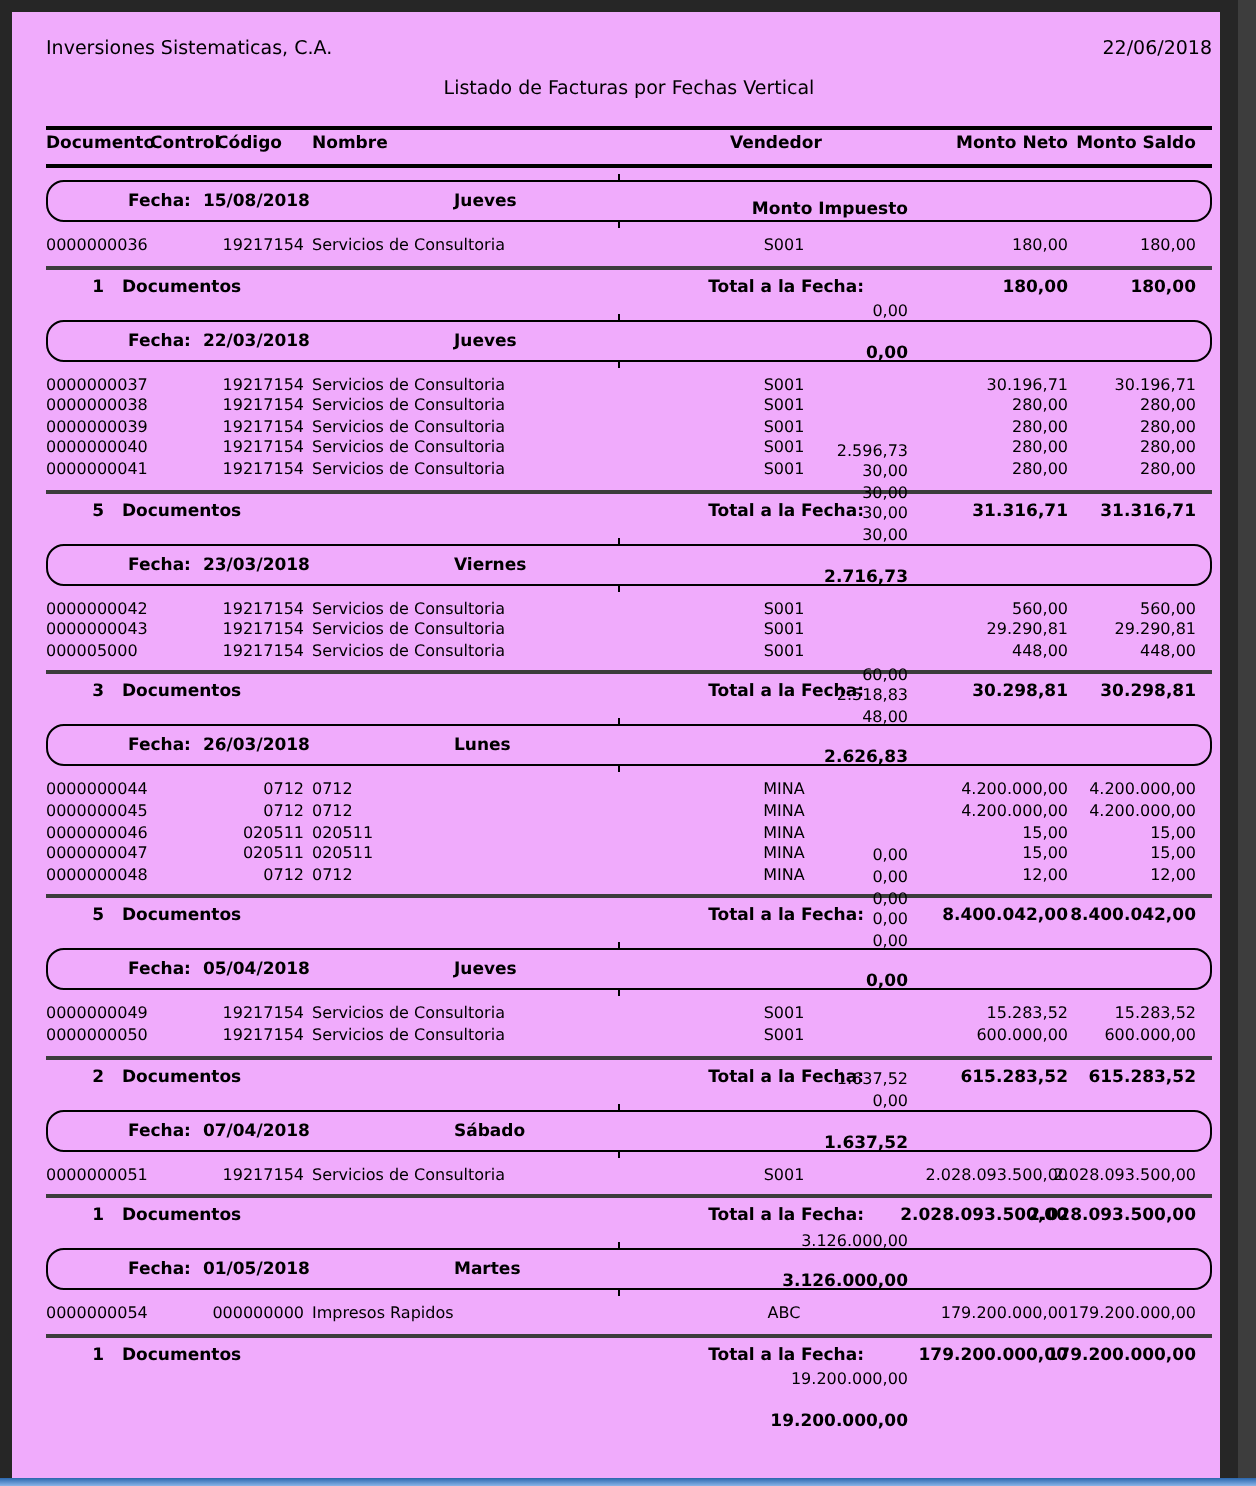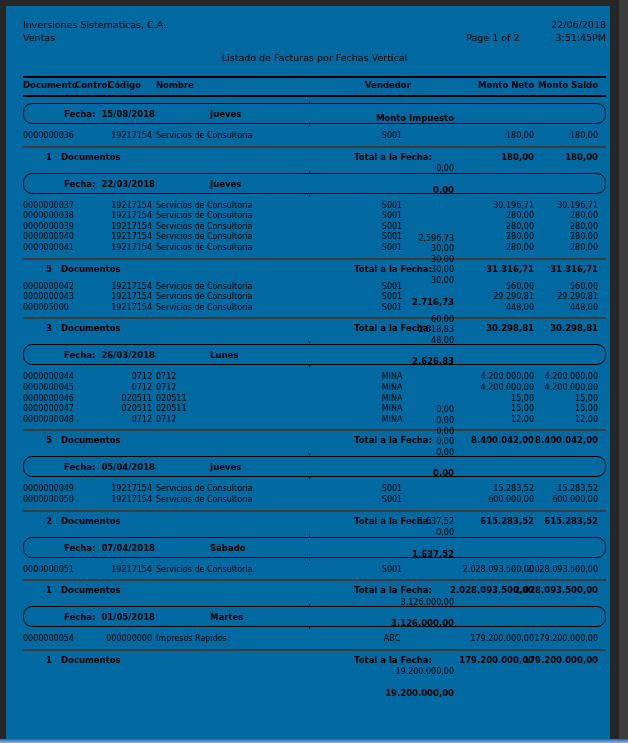--- a/index.html
+++ b/index.html
@@ -5,21 +5,21 @@
   html,body{margin:0;padding:0;}
   body{
     width:628px;height:743px;overflow:hidden;position:relative;
     background:#262626;
     font-family:"DejaVu Sans","Liberation Sans",sans-serif;
     color:#000;
   }
   .scroll-strip{position:absolute;top:0;right:0;width:9px;height:100%;background:#3d3d3d;}
   .page{
     position:absolute;left:6px;top:6px;width:604px;height:737px;
-    background:#0369a1;overflow:hidden;
+    background:#f0abfc;overflow:hidden;
     padding:0;box-sizing:border-box;
   }
   .content{padding:0 4px 0 17px;width:583px;}
 
   
   .rpt-header{margin-top:12px;line-height:13px;font-size:9.5px;}
   .rpt-line{display:flex;justify-content:space-between;}
   .rpt-right{text-align:center;}
   .rpt-right2{display:flex;justify-content:flex-end;gap:36px;}
 
@@ -55,21 +55,21 @@
     border:1.5px solid #000;border-radius:9px;
     line-height:21px;font-weight:bold;font-size:8.5px;
     padding-left:40px;box-sizing:border-box;
   }
   .band::before,.band::after{
     content:"";position:absolute;left:49%;width:1px;height:4px;background:#000;
   }
   .band::before{top:-4px;}
   .band::after{bottom:-4px;}
   .band .b-date{margin-left:6px;}
-  .band .b-day{margin-left:7px;padding-left:48px;}
+  .band .b-day{margin-left:24px;padding-left:48px;}
 
   
   .rows{margin-top:3px;}
   .row{position:relative;height:10.6px;font-size:8px;}
   .row span{position:absolute;top:0;white-space:nowrap;line-height:10.6px;}
 
   .sep{border-top:2px solid #3c3c3c;margin-top:4px;}
   .summary{position:relative;height:19px;font-weight:bold;font-size:8.5px;}
   .summary span{position:absolute;top:4px;white-space:nowrap;}
   .s-count{right:554px;}
@@ -84,27 +84,20 @@
 </head>
 <body>
 
 <div class="page">
   <div class="content">
 
     <div class="rpt-header">
       <div class="rpt-line">
         <span>Inversiones Sistematicas, C.A.</span>
         <span class="rpt-right">22/06/2018</span>
-      </div>
-      <div class="rpt-line">
-        <span>Ventas</span>
-        <span class="rpt-right2">
-          <span>Page 1 of 2</span>
-          <span>3:51:45PM</span>
-        </span>
       </div>
     </div>
 
     <div class="rpt-title">Listado de Facturas por Fechas Vertical</div>
 
 
     <div class="col-header">
       <span class="c-doc">Documento</span>
       <span class="c-control">Control</span>
       <span class="c-codigo" style="right:auto;left:85px;">Código</span>
@@ -187,20 +180,21 @@
         </div>
         <div class="sep"></div>
         <div class="summary">
           <span class="s-count">5</span>
           <span class="s-doclabel">Documentos</span>
           <span class="s-total">Total a la Fecha:</span>
           <span class="c-imp">2.716,73</span>
           <span class="c-neto">31.316,71</span>
           <span class="c-saldo">31.316,71</span>
         </div>
+        <div class="band"><span class="b-label">Fecha:</span><span class="b-date">23/03/2018</span><span class="b-day">Viernes</span></div>
         <div class="rows">
           <div class="row">
             <span class="c-doc">0000000042</span>
             <span class="c-codigo">19217154</span>
             <span class="c-nombre">Servicios de Consultoria</span>
             <span class="c-vend">S001</span>
             <span class="c-imp">60,00</span>
             <span class="c-neto">560,00</span>
             <span class="c-saldo">560,00</span>
           </div>

